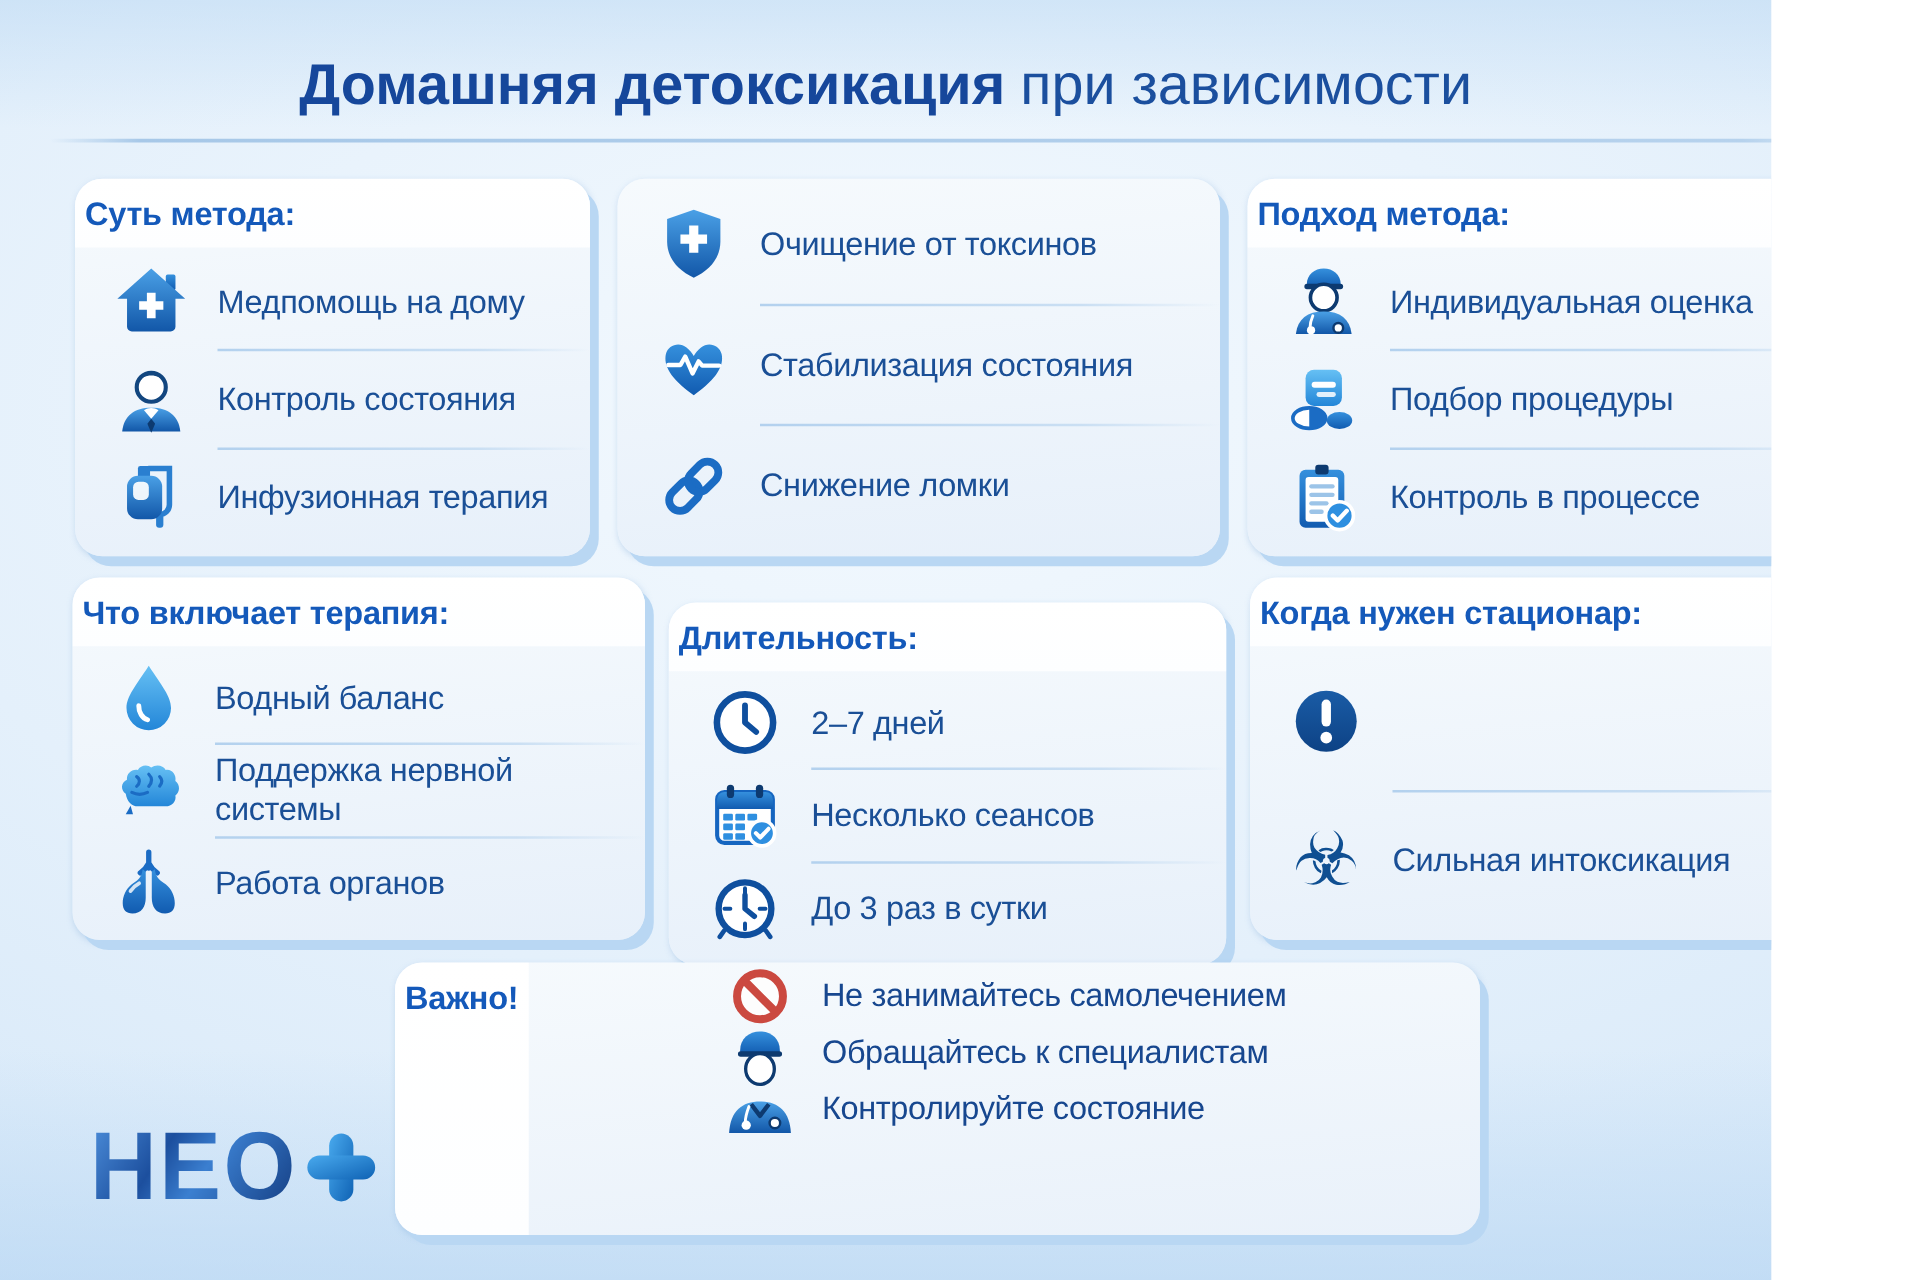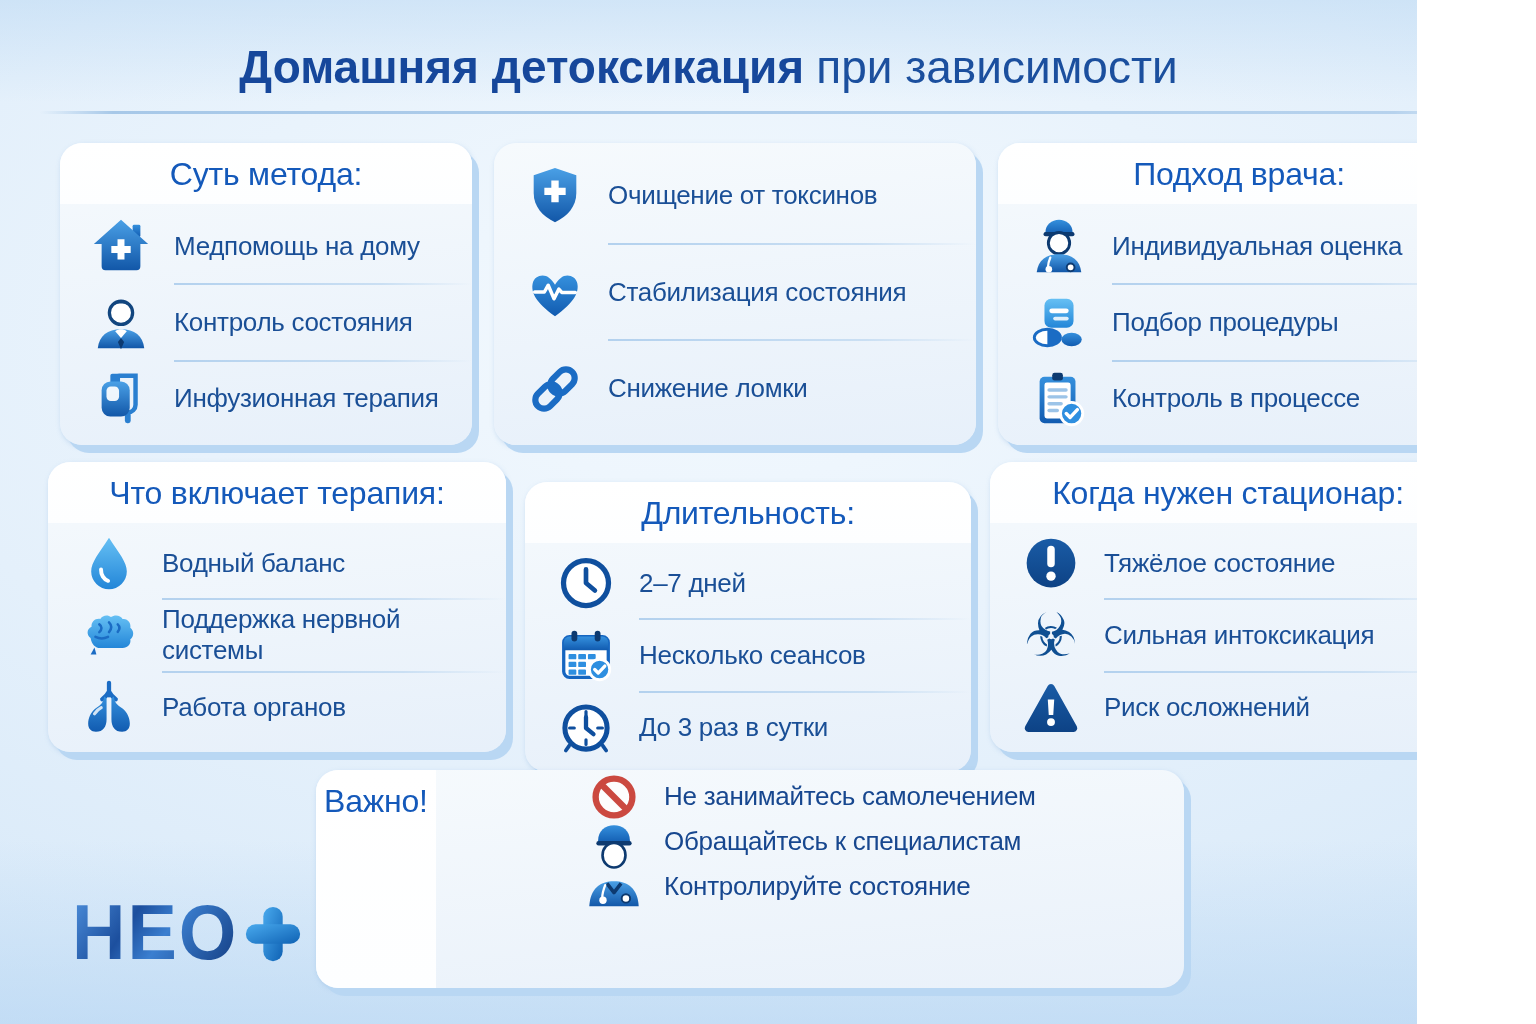--- a/index.html
+++ b/index.html
@@ -14,38 +14,38 @@
   
   .title{position:absolute;top:40px;left:0;width:100%;text-align:center;
     font-size:46px;color:#1b4f9e;white-space:nowrap;}
   .title .t-bold{font-weight:700;color:#16479b;}
   .title .t-reg{font-weight:400;margin-left:12px;}
   .title-divider{position:absolute;top:111px;left:40px;width:1456px;height:3px;border-radius:2px;
     background:linear-gradient(90deg, rgba(163,197,231,0) 0%, #a7c8e8 5%, #b6d2ed 93%, rgba(163,197,231,0) 100%);}
   
   .row{position:absolute;display:flex;}
   .row1{top:143px;left:60px;gap:22px;}
-  .row2{top:462px;left:48px;gap:19px;}
+  .row2{top:462px;left:58px;gap:19px;}
   .row1 .card{height:302px;}
   .row2 .card{height:290px;}
   .row1 .card:nth-child(1){width:412px;}
   .row1 .card:nth-child(2){width:482px;}
   .row1 .card:nth-child(3){width:482px;}
   .row2 .card:nth-child(1){width:458px;}
   .row2 .card:nth-child(2){width:446px;margin-top:20px;}
   .row2 .card:nth-child(3){width:476px;}
   .card{
     display:flex;flex-direction:column;border-radius:22px;overflow:hidden;
     background:linear-gradient(175deg,#f6fafd 0%,#e7f0fa 100%);
     box-shadow:7px 8px 0 #b9d7f3, 1px 2px 5px rgba(120,165,215,.35);
   }
   .card-header{
     background:linear-gradient(180deg,#ffffff 0%,#fdfeff 100%);
-    padding:13px 8px 11px;text-align:center;
-    font-size:32px;font-weight:400;color:#1459ba;letter-spacing:-.2px;
+    padding:13px 8px 11px;
+    font-size:26px;font-weight:700;color:#1459ba;letter-spacing:-.2px;
   }
   .card-body{flex:1;display:flex;flex-direction:column;padding:4px 0 8px;}
   .item{flex:1;display:flex;align-items:center;position:relative;padding:0 14px 0 30px;}
   .item:not(:last-child)::after{
     content:"";position:absolute;left:114px;right:0;bottom:-1px;height:2px;
     background:linear-gradient(90deg,#b3d1ee 0%,#cadff3 70%,rgba(202,223,243,0) 100%);
   }
   .icon-box{width:62px;height:62px;margin-right:22px;flex:none;
     display:flex;align-items:center;justify-content:center;}
   .item-label{font-size:26px;color:#1a4f96;letter-spacing:-.3px;}
@@ -174,21 +174,21 @@
                 <rect x="29" y="23" width="28" height="18" rx="9"></rect>
               </g>
             </svg>
           </span>
           <span class="item-label">Снижение ломки</span>
         </div>
       </div>
     </div>
 
     <div class="card">
-      <div class="card-header">Подход врача:</div>
+      <div class="card-header">Подход метода:</div>
       <div class="card-body">
         <div class="item">
           <span class="icon-box">
             <svg viewBox="0 0 64 64" width="62" height="62">
               <path d="M18 18c0-8 6.5-13 14-13s14 5 14 13v3H18Z" fill="url(#g-mid)"></path>
               <rect x="16" y="17.5" width="32" height="4.5" rx="2.2" fill="#0d3a70"></rect>
               <circle cx="32" cy="29" r="11" fill="#fff" stroke="#0d3a70" stroke-width="3"></circle>
               <path d="M9 59c1.5-12.5 9.5-18.5 23-18.5S53.5 46.5 55 59Z" fill="url(#g-blue)"></path>
               <path d="M23 44c-1.5 3.5-2.3 6.5-2.3 9.5" stroke="#fff" stroke-width="2.4" fill="none" stroke-linecap="round"></path>
               <circle cx="21.5" cy="56" r="3.4" fill="#fff"></circle>
@@ -322,37 +322,26 @@
       <div class="card-header">Когда нужен стационар:</div>
       <div class="card-body">
         <div class="item">
           <span class="icon-box">
             <svg viewBox="0 0 64 64" width="60" height="60">
               <circle cx="32" cy="32" r="26" fill="url(#g-deep)"></circle>
               <rect x="28" y="13.5" width="8" height="23" rx="4" fill="#fff"></rect>
               <circle cx="32" cy="46" r="5" fill="#fff"></circle>
             </svg>
           </span>
-          <span class="item-label">Тяжёлое состояние</span>
         </div>
         <div class="item">
           <span class="icon-box">
             <span class="bio-glyph">☣</span>
           </span>
           <span class="item-label">Сильная интоксикация</span>
-        </div>
-        <div class="item">
-          <span class="icon-box">
-            <svg viewBox="0 0 64 64" width="60" height="60">
-              <path d="M28.5 8.5a4 4 0 0 1 7 0l24 43a4 4 0 0 1-3.5 6h-48a4 4 0 0 1-3.5-6Z" fill="url(#g-deep)"></path>
-              <path d="M28.6 23h6.8l-1 16.5h-4.8Z" fill="#fff"></path>
-              <circle cx="32" cy="47" r="4.2" fill="#fff"></circle>
-            </svg>
-          </span>
-          <span class="item-label">Риск осложнений</span>
         </div>
       </div>
     </div>
   </div>
 
   <div class="important">
     <div class="card-header">Важно!</div>
     <div class="imp-body">
       <div class="imp-grid">
         <span class="imp-icon1">

